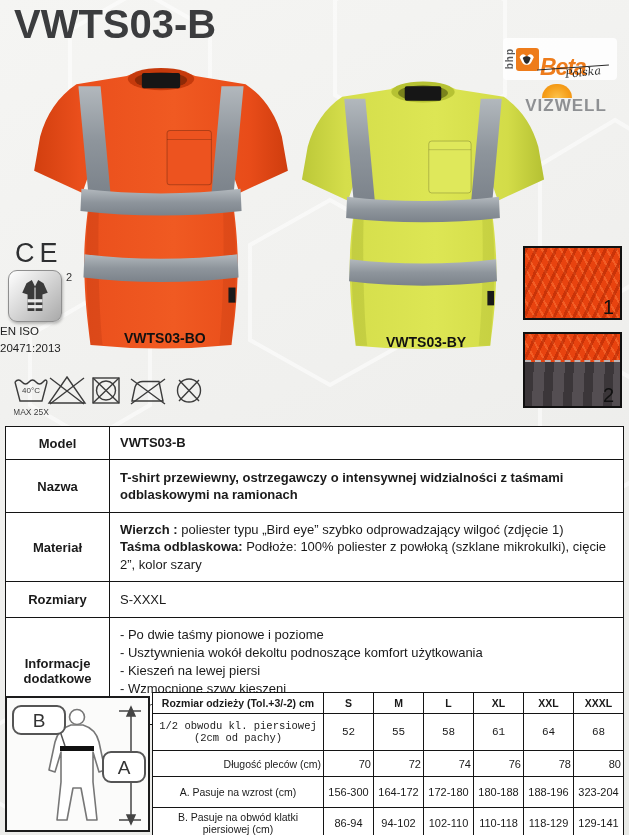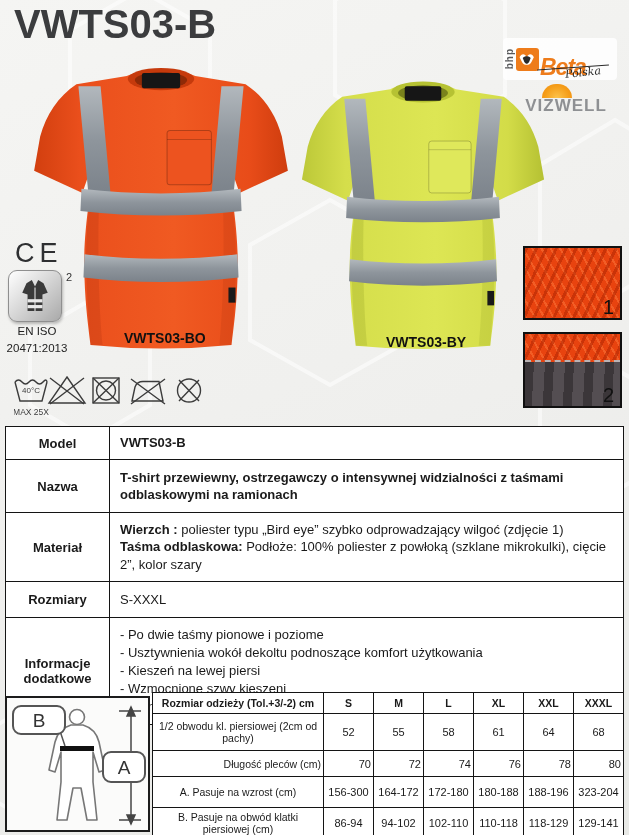--- a/index.html
+++ b/index.html
@@ -31,21 +31,21 @@
   .product-code{position:absolute;font-size:14px;font-weight:bold;color:#111;}
   .code-bo{left:124px;top:330px;}
   .code-by{left:386px;top:334px;}
 
   
   .ce-mark{position:absolute;left:15px;top:238px;font-size:27px;color:#2e2f31;letter-spacing:5px;}
   .vest-btn{position:absolute;left:8px;top:270px;width:52px;height:50px;border-radius:9px;border:1px solid #8f8f8f;
     background:linear-gradient(135deg,#ffffff 0%,#d9d9d9 45%,#a9a9a9 100%);
     box-shadow:1px 2px 3px rgba(0,0,0,.25);display:flex;align-items:center;justify-content:center;}
   .vest-class{position:absolute;left:66px;top:271px;font-size:11px;color:#333;}
-  .standard{position:absolute;left:0px;top:323px;width:74px;text-align:center;font-size:11.5px;color:#222;line-height:1.45;}
+  .standard{position:absolute;left:0px;top:323px;width:74px;font-size:11.5px;color:#222;line-height:1.45;}
 
   .care-icons{position:absolute;left:14px;top:374px;}
 
   
   .swatch{position:absolute;left:523px;width:99px;border:2px solid #101010;box-sizing:border-box;}
   .swatch-1{top:246px;height:74px;
     background-color:#e8430f;
     background-image:repeating-linear-gradient(115deg,rgba(176,38,2,.55) 0 3px,rgba(0,0,0,0) 3px 9px),
                      repeating-linear-gradient(60deg,rgba(255,126,66,.45) 0 2px,rgba(0,0,0,0) 2px 8px);}
   .swatch-2{top:332px;height:76px;background:#4b4549;}
@@ -72,21 +72,21 @@
   .list-line{line-height:1.4;}
 
   
   .size-diagram{position:absolute;left:5px;top:696px;width:145px;height:136px;border:2px solid #1c1c1c;background:#fbfbfa;box-sizing:border-box;}
 
   
   .size-table{position:absolute;left:152px;top:692px;width:472px;border-collapse:collapse;background:#fff;font-size:11px;text-align:center;}
   .size-table td{border:1px solid #141414;vertical-align:middle;padding:1px 2px;}
   .size-table td.rowlbl{width:166px;font-size:10.5px;}
   .size-table tr.head td{font-weight:bold;font-size:10.5px;height:18px;}
-  .size-table tr.r1 td{height:34px;}
+  .size-table tr.r1 td{height:34px;font-family:Liberation Mono, monospace;}
   .size-table tr.r2 td{height:23px;text-align:right;}
   .size-table tr.r3 td{height:28px;}
   .size-table tr.r4 td{height:28px;}
 </style>
 </head>
 <body>
 
 <div class="page">
 
   <svg class="hexbg" viewBox="0 0 629 835" aria-hidden="true">

